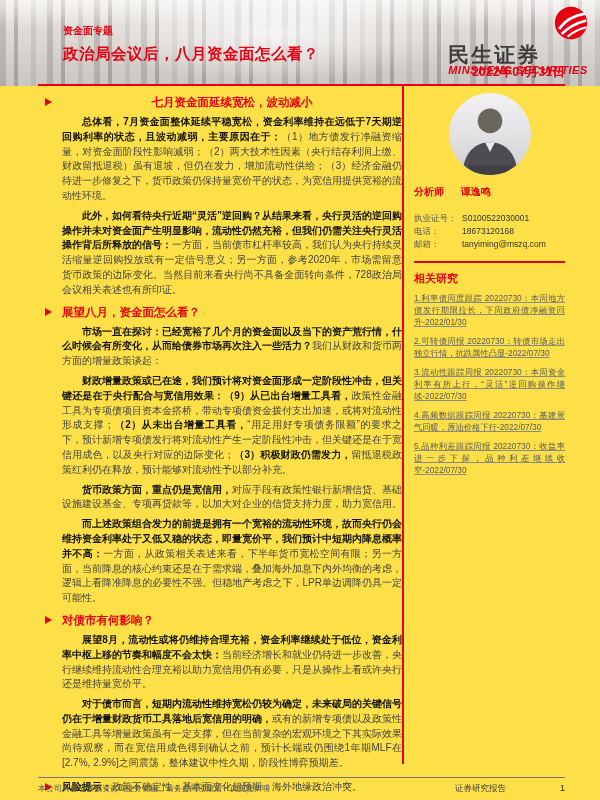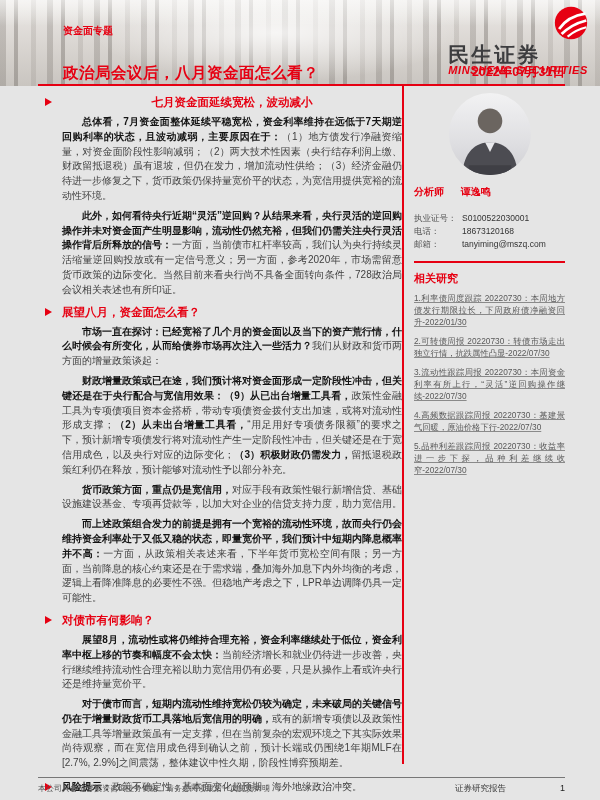--- a/index.html
+++ b/index.html
@@ -1,28 +1,28 @@
 <!DOCTYPE html>
 <html><head>
 <meta charset="utf-8">
 <style>
   html,body{margin:0;padding:0;}
   body{font-family:"Liberation Sans","DejaVu Sans",sans-serif;background:#ffffff;}
-  .page{position:relative;width:600px;height:800px;background:#e5e5e5;overflow:hidden;}
+  .page{position:relative;width:600px;height:800px;background:#fde047;overflow:hidden;}
 
   
   .banner{position:absolute;left:0;top:0;width:600px;height:86px;
     background:
       radial-gradient(ellipse 260px 70px at 46% 38%, rgba(255,255,255,0.75), rgba(255,255,255,0) 70%),
       repeating-linear-gradient(90deg, rgba(110,104,98,0.28) 0 6px, rgba(255,255,255,0) 6px 14px, rgba(90,84,78,0.33) 14px 18px, rgba(255,255,255,0) 18px 31px, rgba(140,134,128,0.22) 31px 36px, rgba(255,255,255,0) 36px 47px),
       linear-gradient(180deg,#eceae7 0%,#dcd8d4 45%,#c9c5c0 100%);}
   .banner::after{content:"";position:absolute;left:0;top:0;width:100%;height:30%;
     background:linear-gradient(180deg, rgba(255,255,255,0.55), rgba(255,255,255,0));}
   .topic-tag{position:absolute;left:63px;top:24px;font-size:10px;font-weight:bold;color:#e60012;z-index:3;}
-  .report-title{position:absolute;left:63px;top:63px;font-size:15.5px;font-weight:bold;color:#e60012;letter-spacing:0.5px;z-index:3;}
+  .report-title{position:absolute;left:63px;top:44px;font-size:15.5px;font-weight:bold;color:#e60012;letter-spacing:0.5px;z-index:3;}
   .report-date{position:absolute;right:35px;top:64px;font-size:12.5px;font-weight:bold;color:#e60012;z-index:3;}
   .logo{position:absolute;right:12px;top:6px;display:flex;align-items:flex-end;z-index:3;flex-direction:column;}
   .logo-text{margin-left:4px;text-align:left;}
   .logo-cn{font-size:21px;font-weight:bold;color:#3d3d3f;letter-spacing:2px;line-height:22px;}
   .logo-en{font-size:11px;font-weight:bold;color:#e60012;letter-spacing:0.6px;line-height:9px;font-style:italic;}
   .header-rule{position:absolute;left:38px;top:84px;width:527px;height:2px;background:#e60012;z-index:3;}
 
   
   .column-divider{position:absolute;left:402px;top:86px;width:2px;height:678px;background:#e60012;}
   .main-col{position:absolute;left:38px;top:95px;width:364px;padding-left:24px;box-sizing:border-box;}

